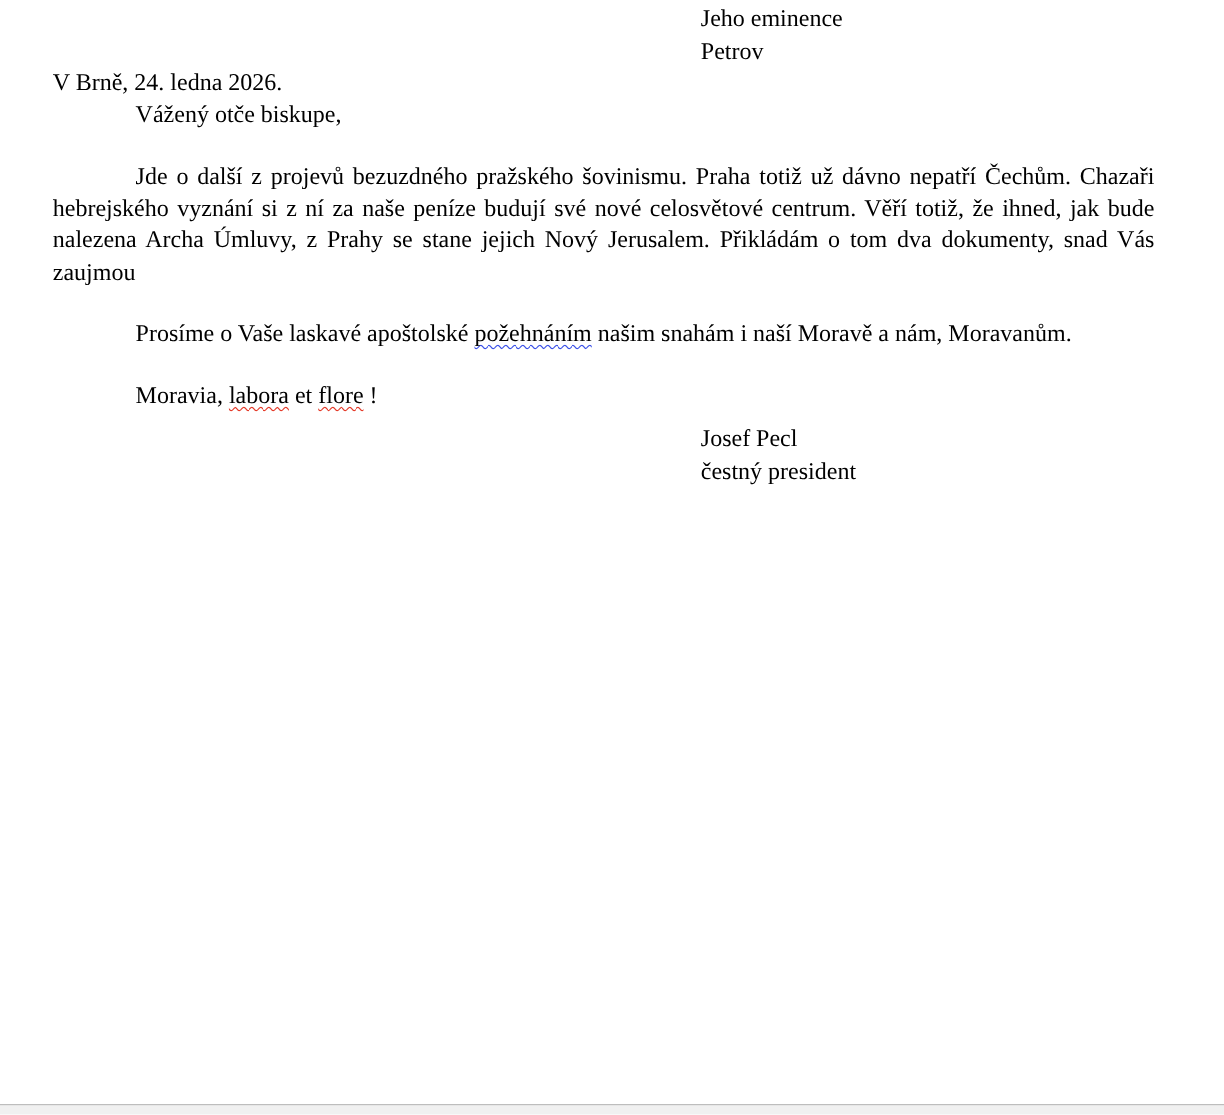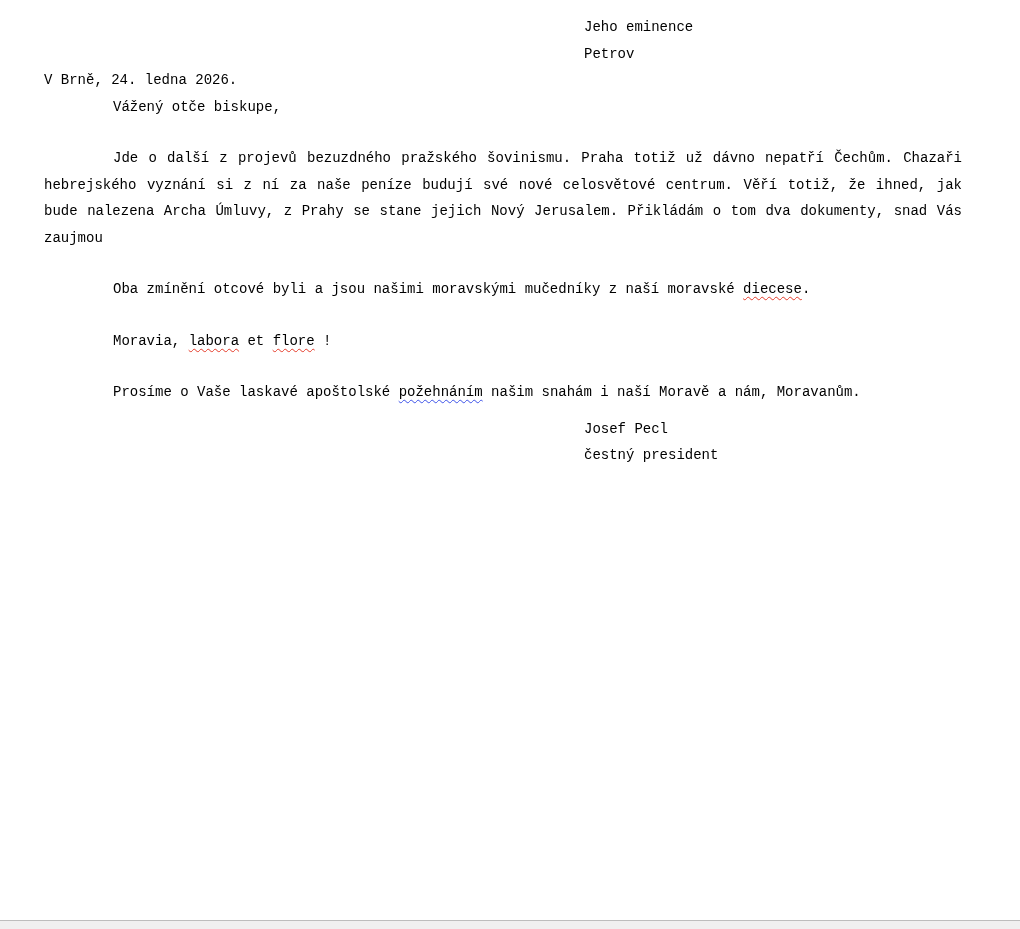--- a/index.html
+++ b/index.html
@@ -10,24 +10,23 @@
     color: #000000;
     overflow: hidden;
   }
   .page {
     position: relative;
     width: 1020px; height: 929px;
     background: var(--page-bg, #ffffff);
     overflow: hidden;
   }
   .content {
-    padding: 14px 58px 0 44px;
-    font-size: 14px;
+    padding: 3px 58px 0 44px;
+    font-size: 20px;
     line-height: 26.5px;
-    font-family: Liberation Mono, monospace;
   }
   .content p { margin: 0; }
   .recipient { margin-left: 540px; }
   .dateline  { margin-left: 540px; margin-top: 52px; }
   .salutation { margin-top: 25px; text-indent: 69px; }
   .para { margin-top: 25px !important; text-align: justify; text-indent: 69px; }
   .para.first { text-indent: 411px; }
   .para.left { text-align: left; }
   .signature { margin-left: 540px; margin-top: 10px; }
   .sp-red {
@@ -62,26 +61,25 @@
     </div>
 
     <p class="dateline">V Brně, 24. ledna 2026.</p>
 
     <p class="salutation">Vážený otče biskupe,</p>
 
 
 
     <p class="para">Jde o další z projevů bezuzdného pražského šovinismu. Praha totiž už dávno nepatří Čechům. Chazaři hebrejského vyznání si z ní za naše peníze budují své nové celosvětové centrum. Věří totiž, že ihned, jak bude nalezena Archa Úmluvy, z Prahy se stane jejich Nový Jerusalem. Přikládám o tom dva dokumenty, snad Vás zaujmou</p>
 
-    <p class="para"><span>Oba zmínění otcové byli a jsou našimi moravskými mučedníky z naší moravské </span><span class="sp-red">diecese</span><span>.</span></p>
 
 
+    <p class="para"><span>Prosíme o Vaše laskavé apoštolské </span><span class="sp-blue">požehnáním</span><span> našim snahám i naší Moravě a nám, Moravanům.</span></p>
+
     <p class="para left"><span>Moravia, </span><span class="sp-red">labora</span><span> et </span><span class="sp-red">flore</span><span> !</span></p>
-
-    <p class="para"><span>Prosíme o Vaše laskavé apoštolské </span><span class="sp-blue">požehnáním</span><span> našim snahám i naší Moravě a nám, Moravanům.</span></p>
 
     <div class="signature">
       <div>Josef Pecl</div>
       <div>čestný president</div>
     </div>
 
   </div>
 
   <div class="bottom-bar"></div>
 </div>

